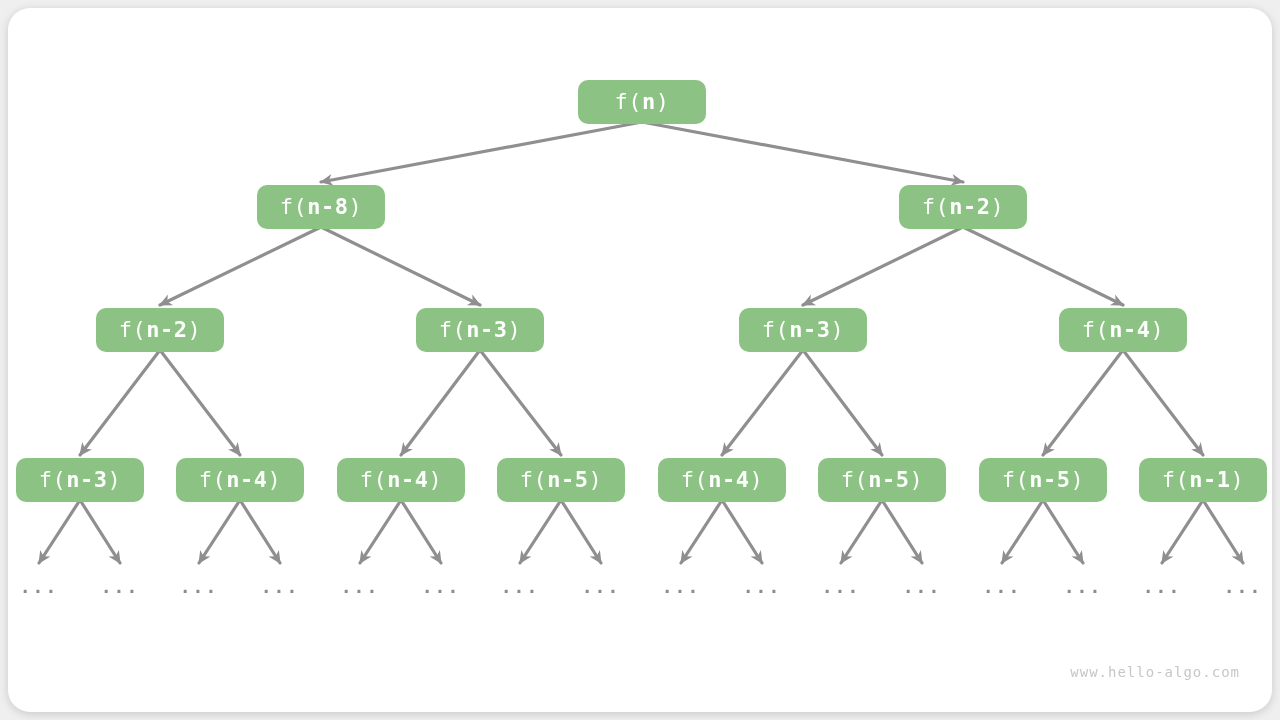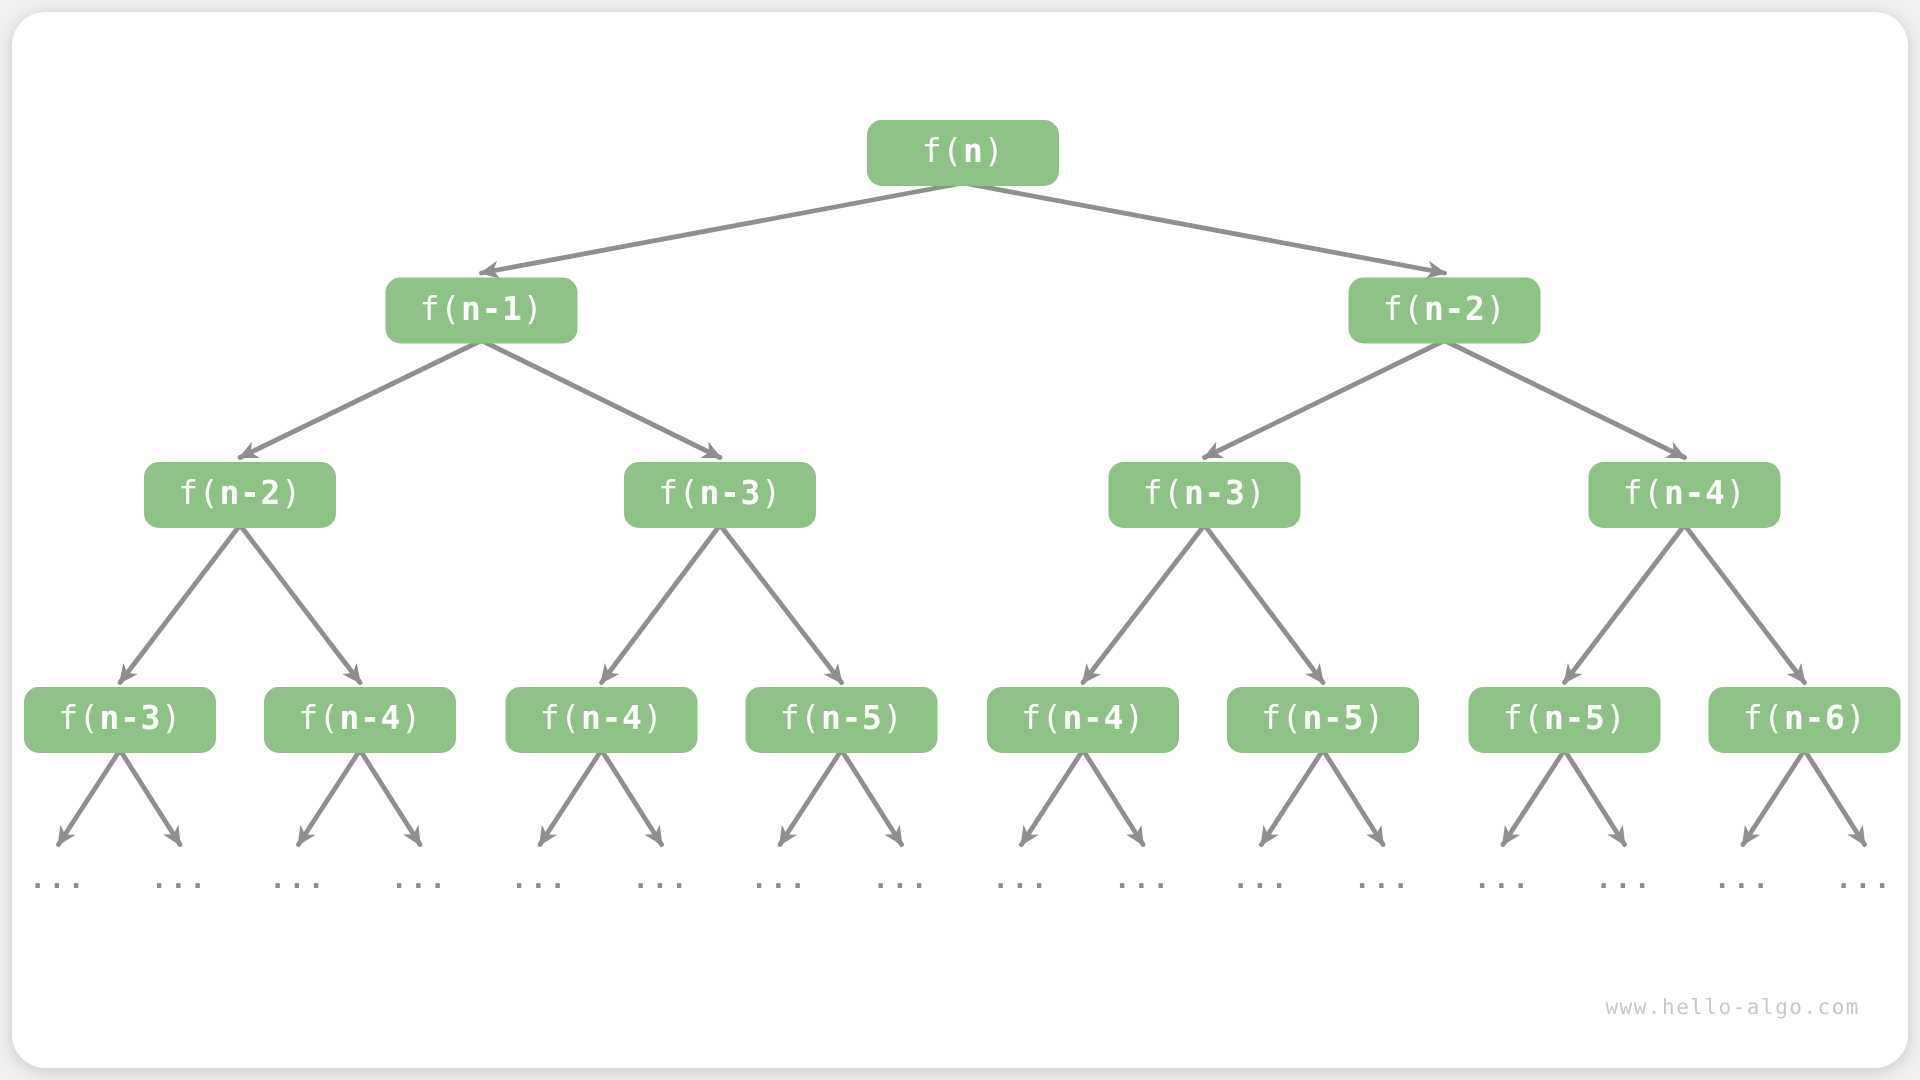--- a/index.html
+++ b/index.html
@@ -103,86 +103,86 @@
     </svg>
 
   <div id="diagram-layer">
       <div class="node" style="left: 578px; top: 80px;">
         <span>f(</span>
         <span class="var">n</span>
         <span>)</span>
       </div>
       <div class="node" style="left: 257px; top: 185px;">
         <span>f(</span>
+        <span class="var">n-8</span>
+        <span>)</span>
+      </div>
+      <div class="node" style="left: 899px; top: 185px;">
+        <span>f(</span>
+        <span class="var">n-2</span>
+        <span>)</span>
+      </div>
+      <div class="node" style="left: 96px; top: 308px;">
+        <span>f(</span>
+        <span class="var">n-2</span>
+        <span>)</span>
+      </div>
+      <div class="node" style="left: 416px; top: 308px;">
+        <span>f(</span>
+        <span class="var">n-3</span>
+        <span>)</span>
+      </div>
+      <div class="node" style="left: 739px; top: 308px;">
+        <span>f(</span>
+        <span class="var">n-3</span>
+        <span>)</span>
+      </div>
+      <div class="node" style="left: 1059px; top: 308px;">
+        <span>f(</span>
+        <span class="var">n-4</span>
+        <span>)</span>
+      </div>
+      <div class="node" style="left: 16px; top: 458px;">
+        <span>f(</span>
+        <span class="var">n-3</span>
+        <span>)</span>
+      </div>
+      <div class="node" style="left: 176px; top: 458px;">
+        <span>f(</span>
+        <span class="var">n-4</span>
+        <span>)</span>
+      </div>
+      <div class="node" style="left: 337px; top: 458px;">
+        <span>f(</span>
+        <span class="var">n-4</span>
+        <span>)</span>
+      </div>
+      <div class="node" style="left: 497px; top: 458px;">
+        <span>f(</span>
+        <span class="var">n-5</span>
+        <span>)</span>
+      </div>
+      <div class="node" style="left: 658px; top: 458px;">
+        <span>f(</span>
+        <span class="var">n-4</span>
+        <span>)</span>
+      </div>
+      <div class="node" style="left: 818px; top: 458px;">
+        <span>f(</span>
+        <span class="var">n-5</span>
+        <span>)</span>
+      </div>
+      <div class="node" style="left: 979px; top: 458px;">
+        <span>f(</span>
+        <span class="var">n-5</span>
+        <span>)</span>
+      </div>
+      <div class="node" style="left: 1139px; top: 458px;">
+        <span>f(</span>
         <span class="var">n-1</span>
-        <span>)</span>
-      </div>
-      <div class="node" style="left: 899px; top: 185px;">
-        <span>f(</span>
-        <span class="var">n-2</span>
-        <span>)</span>
-      </div>
-      <div class="node" style="left: 96px; top: 308px;">
-        <span>f(</span>
-        <span class="var">n-2</span>
-        <span>)</span>
-      </div>
-      <div class="node" style="left: 416px; top: 308px;">
-        <span>f(</span>
-        <span class="var">n-3</span>
-        <span>)</span>
-      </div>
-      <div class="node" style="left: 739px; top: 308px;">
-        <span>f(</span>
-        <span class="var">n-3</span>
-        <span>)</span>
-      </div>
-      <div class="node" style="left: 1059px; top: 308px;">
-        <span>f(</span>
-        <span class="var">n-4</span>
-        <span>)</span>
-      </div>
-      <div class="node" style="left: 16px; top: 458px;">
-        <span>f(</span>
-        <span class="var">n-3</span>
-        <span>)</span>
-      </div>
-      <div class="node" style="left: 176px; top: 458px;">
-        <span>f(</span>
-        <span class="var">n-4</span>
-        <span>)</span>
-      </div>
-      <div class="node" style="left: 337px; top: 458px;">
-        <span>f(</span>
-        <span class="var">n-4</span>
-        <span>)</span>
-      </div>
-      <div class="node" style="left: 497px; top: 458px;">
-        <span>f(</span>
-        <span class="var">n-5</span>
-        <span>)</span>
-      </div>
-      <div class="node" style="left: 658px; top: 458px;">
-        <span>f(</span>
-        <span class="var">n-4</span>
-        <span>)</span>
-      </div>
-      <div class="node" style="left: 818px; top: 458px;">
-        <span>f(</span>
-        <span class="var">n-5</span>
-        <span>)</span>
-      </div>
-      <div class="node" style="left: 979px; top: 458px;">
-        <span>f(</span>
-        <span class="var">n-5</span>
-        <span>)</span>
-      </div>
-      <div class="node" style="left: 1139px; top: 458px;">
-        <span>f(</span>
-        <span class="var">n-6</span>
         <span>)</span>
       </div>
       <div class="ellipsis" style="left: 39px; top: 578px;">...</div>
       <div class="ellipsis" style="left: 120px; top: 578px;">...</div>
       <div class="ellipsis" style="left: 199px; top: 578px;">...</div>
       <div class="ellipsis" style="left: 280px; top: 578px;">...</div>
       <div class="ellipsis" style="left: 360px; top: 578px;">...</div>
       <div class="ellipsis" style="left: 441px; top: 578px;">...</div>
       <div class="ellipsis" style="left: 520px; top: 578px;">...</div>
       <div class="ellipsis" style="left: 601px; top: 578px;">...</div>

